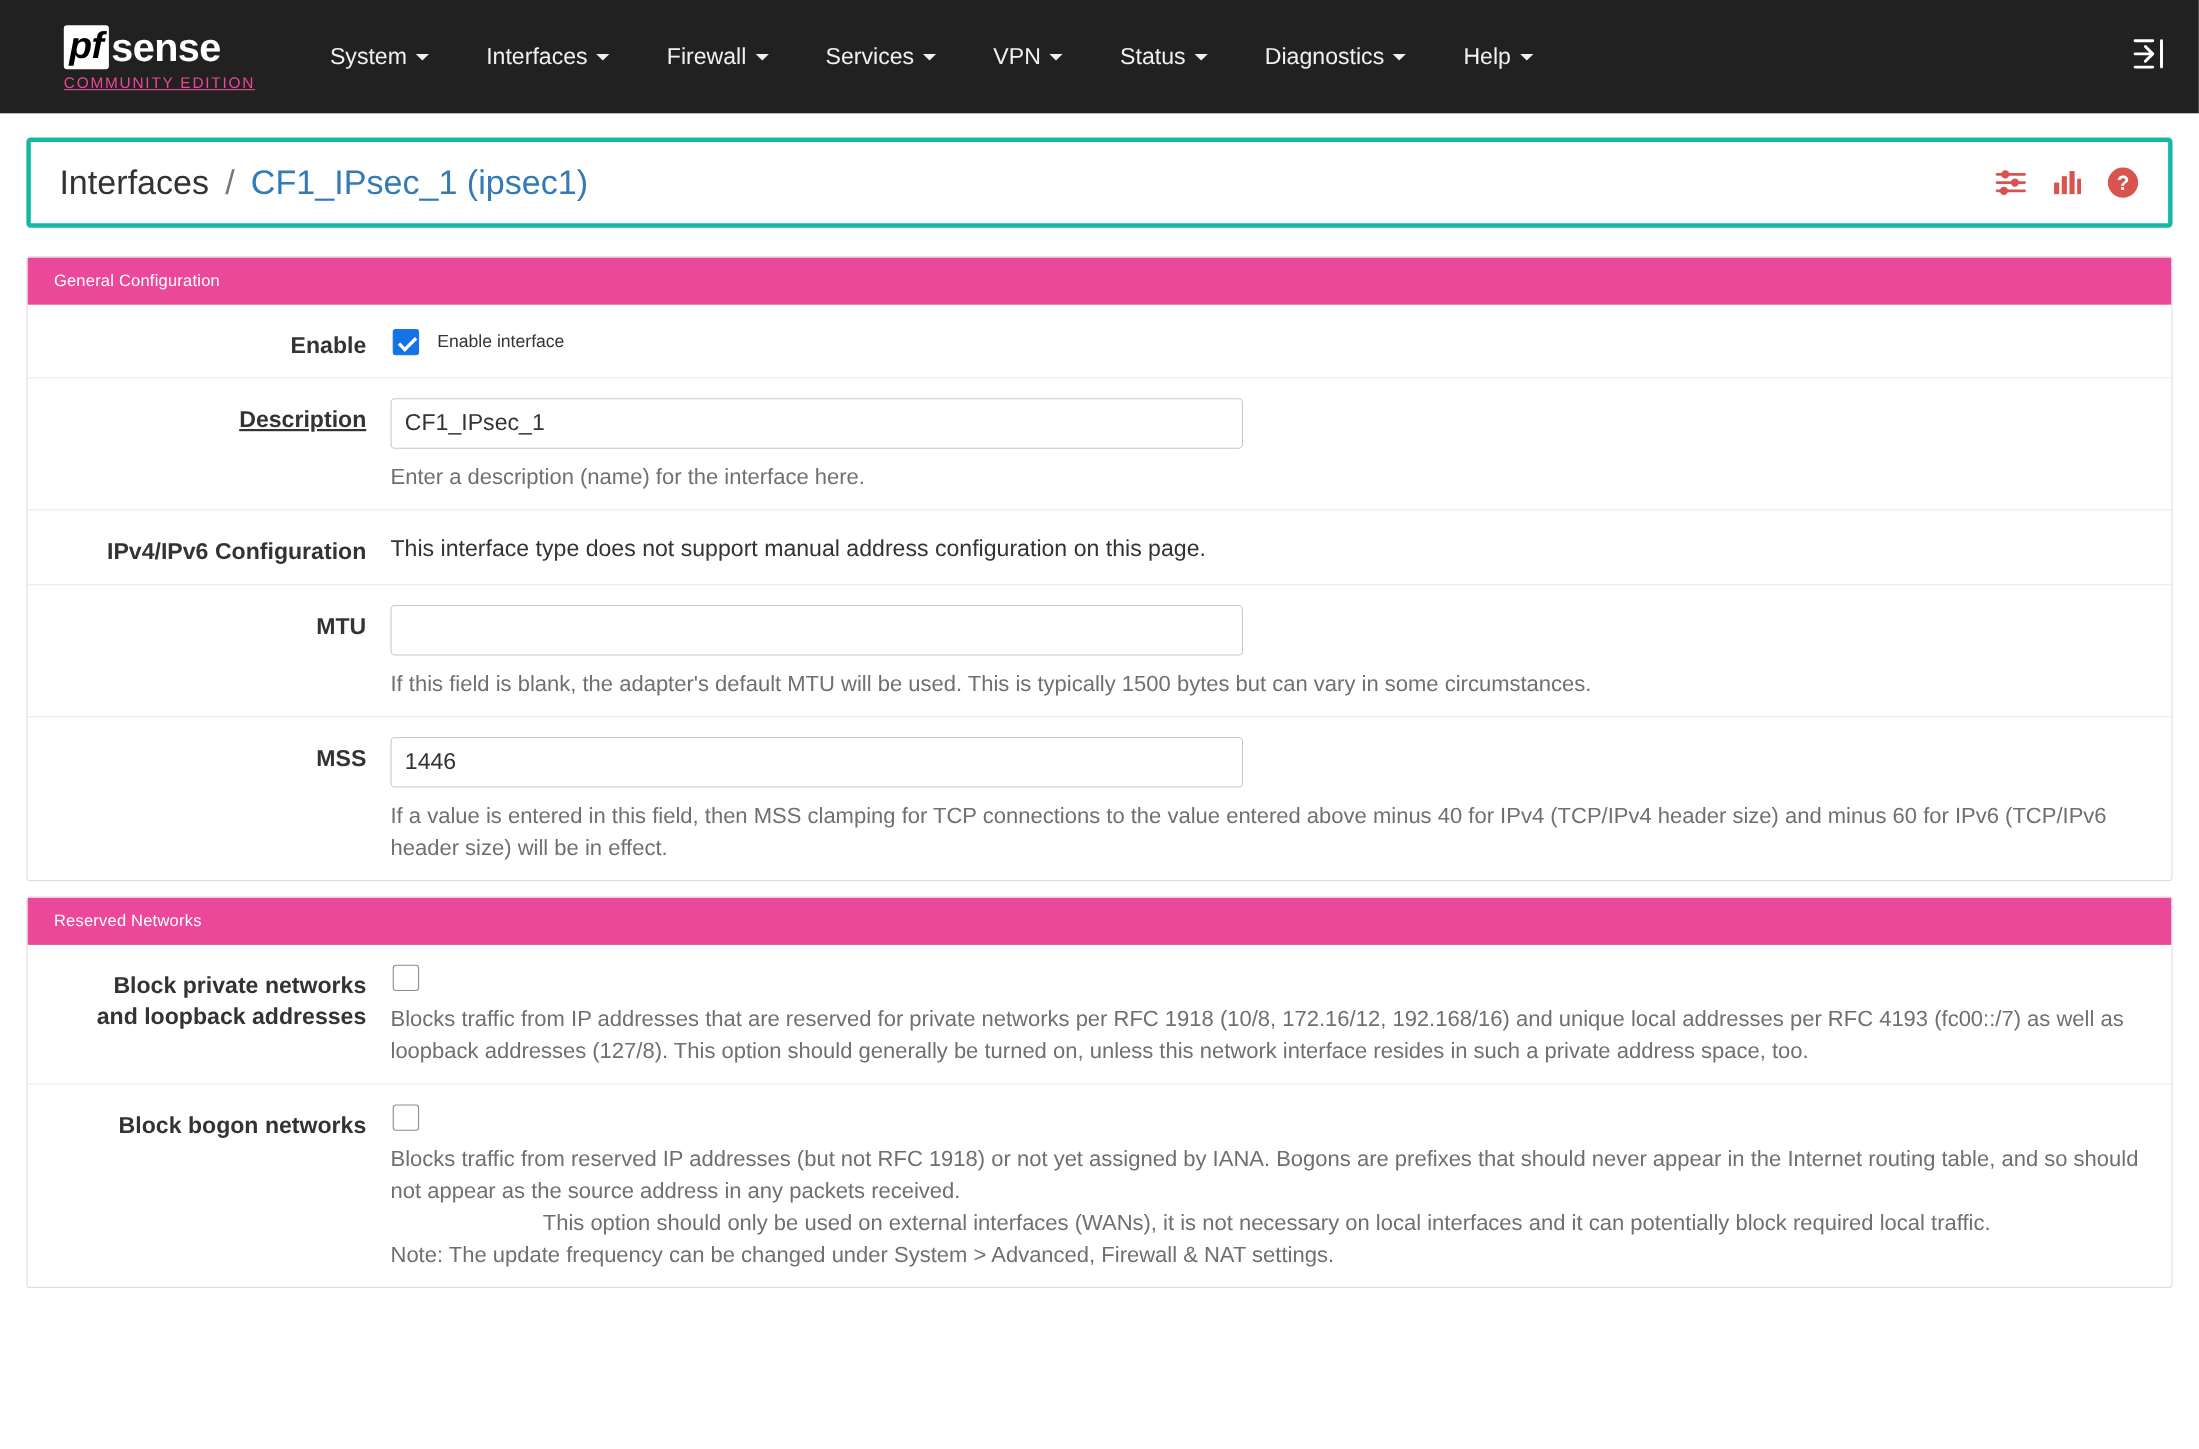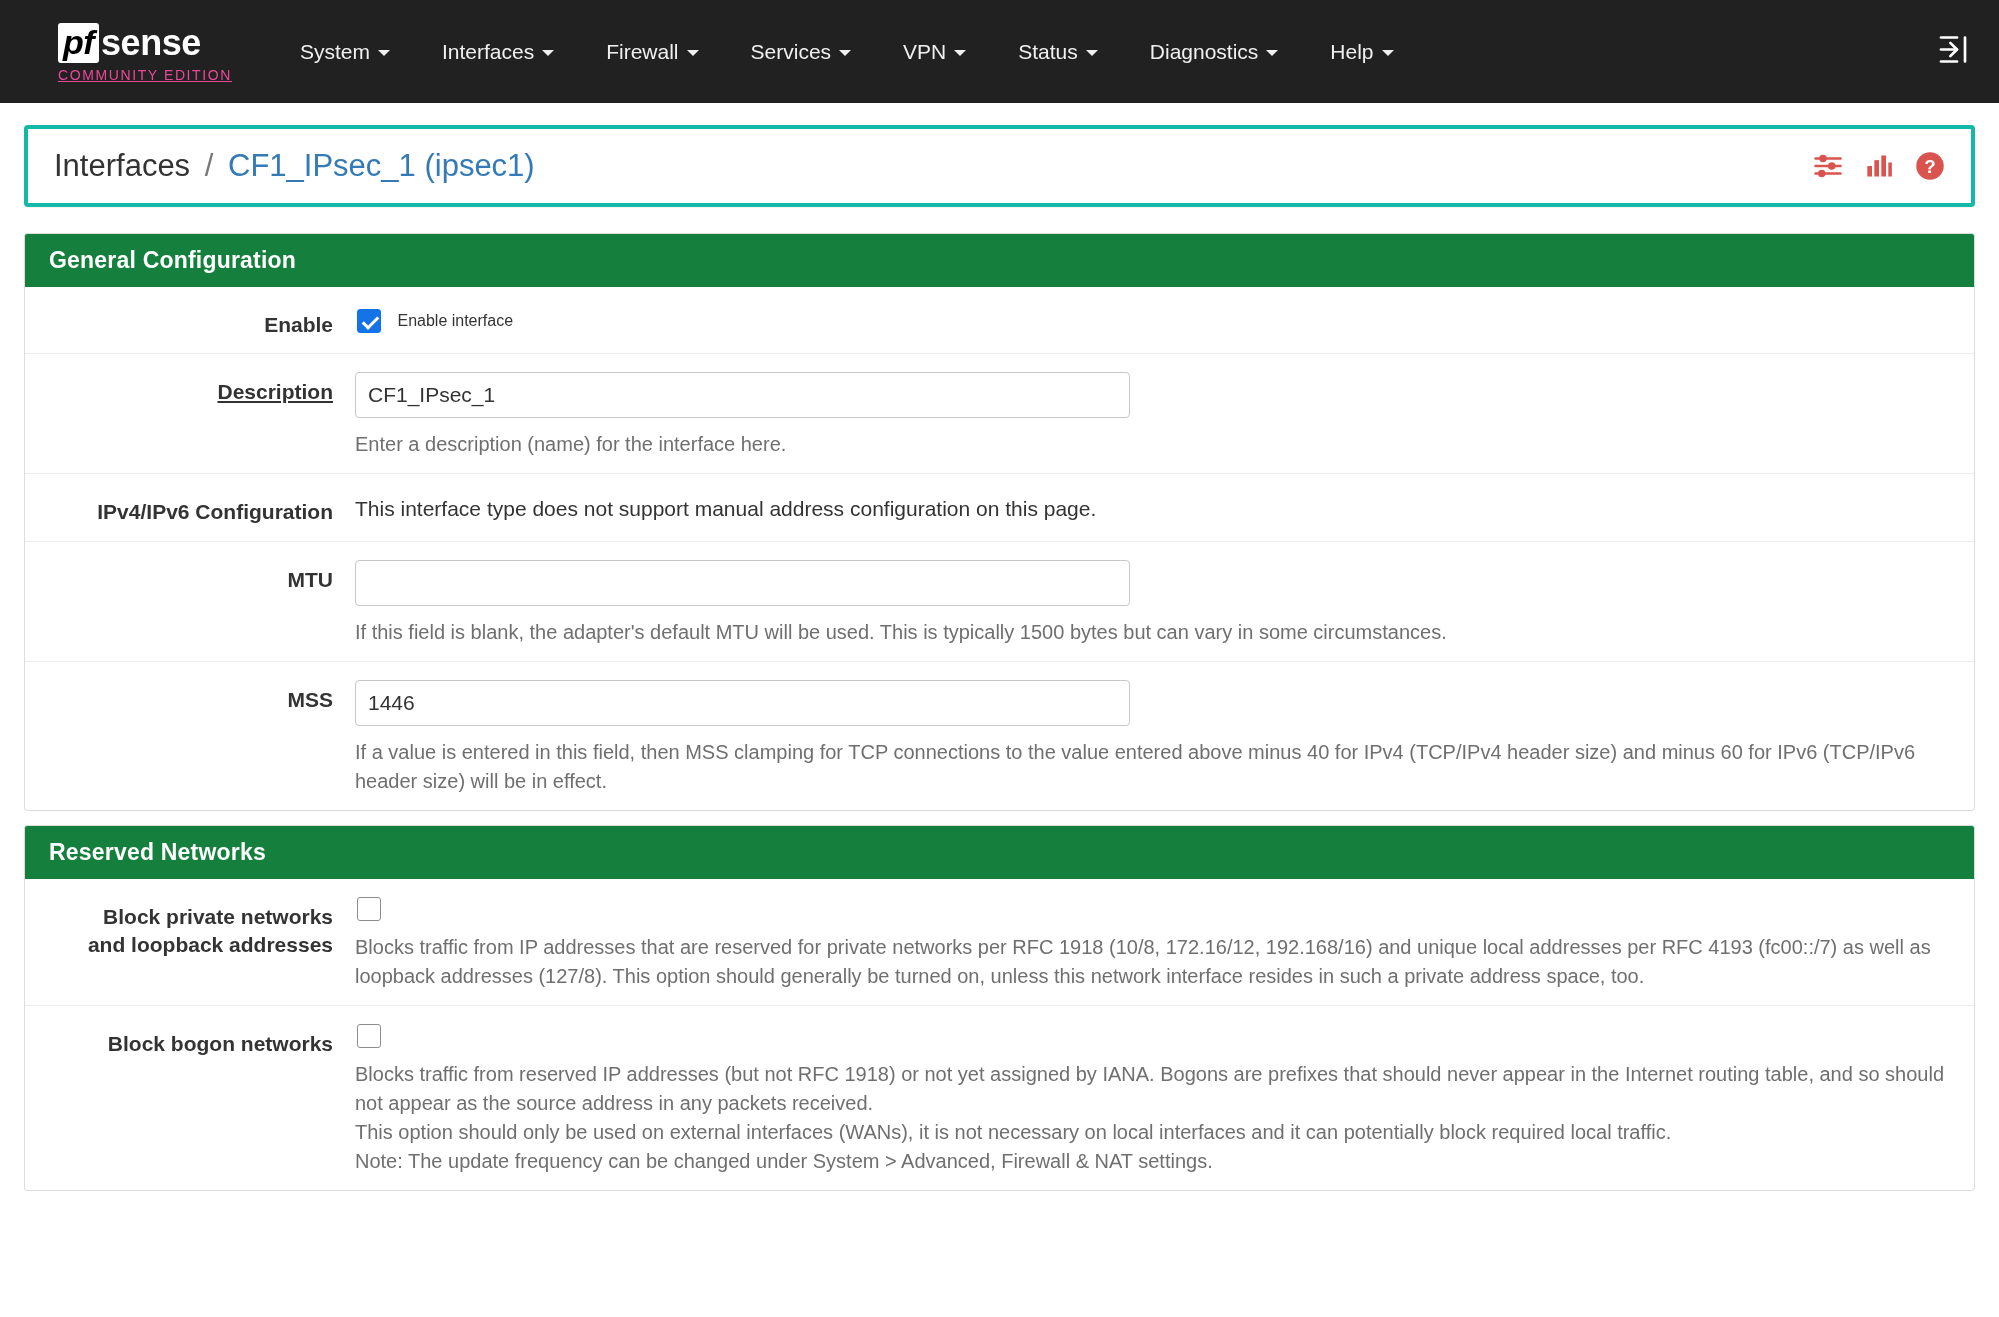--- a/index.html
+++ b/index.html
@@ -116,24 +116,24 @@
 
   
   .panel {
     border: 1px solid #dcdcdc;
     border-radius: 3px;
     margin-bottom: 14px;
     background: #ffffff;
     overflow: hidden;
   }
   .panel-heading {
-    background: #15803d;
+    background: #ec4899;
     color: #ffffff;
-    font-size: 23px;
-    font-weight: bold;
+    font-size: 15px;
+    font-weight: normal;
     padding: 13px 24px;
     letter-spacing: 0.2px;
   }
   .panel-body { padding: 0; }
 
   .form-row {
     display: flex;
     border-bottom: 1px solid #ececec;
     padding: 18px 0 14px 0;
   }
@@ -335,21 +335,21 @@
           <input type="checkbox" class="cb" style="">
           <div class="help-block">Blocks traffic from IP addresses that are reserved for private networks per RFC 1918 (10/8, 172.16/12, 192.168/16) and unique local addresses per RFC 4193 (fc00::/7) as well as loopback addresses (127/8). This option should generally be turned on, unless this network interface resides in such a private address space, too.</div>
         </div>
       </div>
 
       <div class="form-row">
         <div class="form-label"><span>Block bogon networks</span></div>
         <div class="form-control-wrap">
           <input type="checkbox" class="cb" style="">
           <div class="help-block">Blocks traffic from reserved IP addresses (but not RFC 1918) or not yet assigned by IANA. Bogons are prefixes that should never appear in the Internet routing table, and so should not appear as the source address in any packets received.</div>
-          <div class="help-block" style="margin-top:0;">This option should only be used on external interfaces (WANs), it is not necessary on local interfaces and it can potentially block required local traffic.</div>
+          <div class="help-block" style="margin-top:0;text-align:center;">This option should only be used on external interfaces (WANs), it is not necessary on local interfaces and it can potentially block required local traffic.</div>
           <div class="help-block" style="margin-top:0;">Note: The update frequency can be changed under System &gt; Advanced, Firewall &amp; NAT settings.</div>
         </div>
       </div>
 
     </div>
   </div>
 
 </div>
 
 </body></html>

